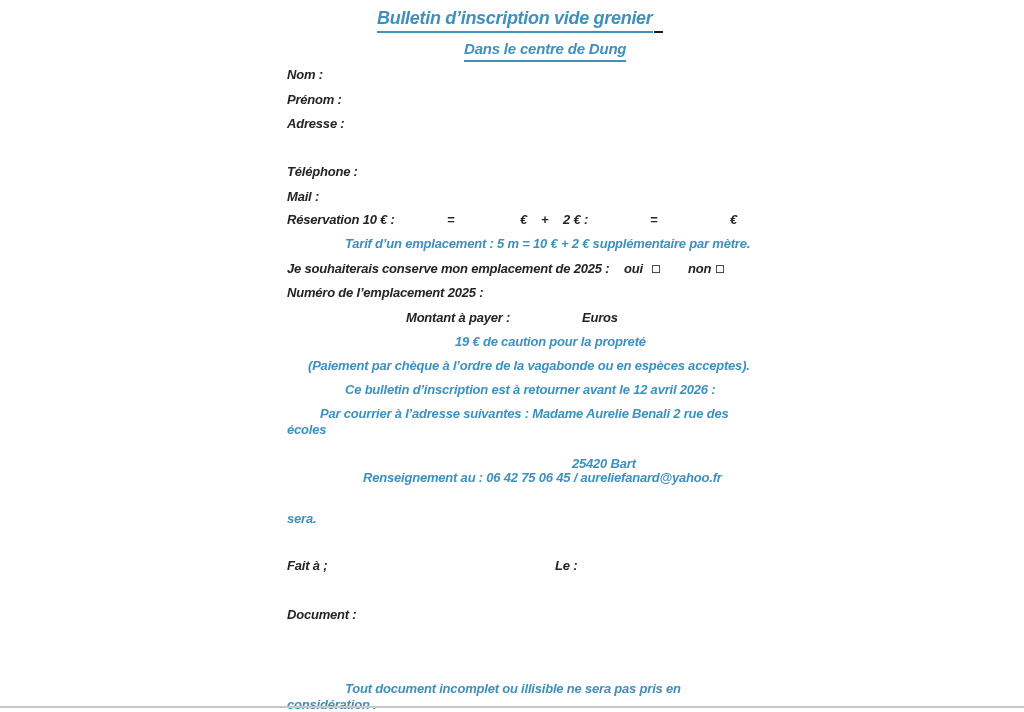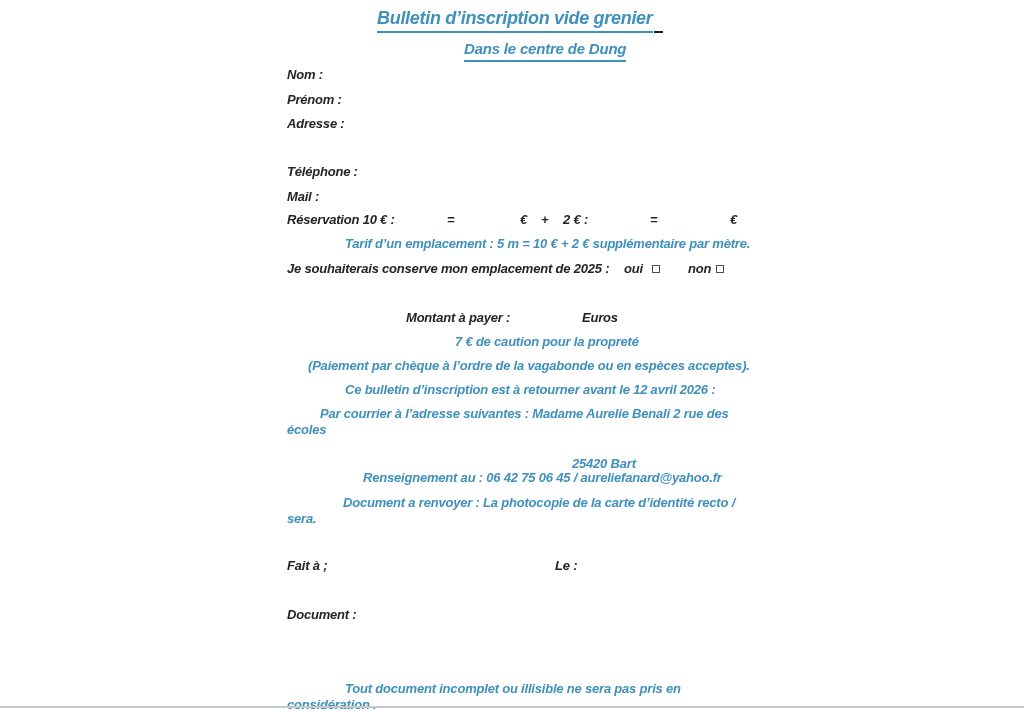--- a/index.html
+++ b/index.html
@@ -78,32 +78,32 @@
   <div class="ln" style="left:730px; top:212px">€</div>
 
   <div class="ln teal" style="left:345px; top:236px">Tarif d’un emplacement : 5 m = 10 € + 2 € supplémentaire par mètre.</div>
 
   <div class="ln" style="left:287px; top:261px">Je souhaiterais conserve mon emplacement de 2025 :</div>
   <div class="ln" style="left:624px; top:261px">oui</div>
   <span class="checkbox" style="left:652px; top:265px"></span>
   <div class="ln" style="left:688px; top:261px">non</div>
   <span class="checkbox" style="left:716px; top:265px"></span>
 
+  <div class="ln" style="left:287px; top:285px">Numéro de l’emplacement 2025 :</div>
 
   <div class="ln" style="left:406px; top:310px">Montant à payer :</div>
   <div class="ln" style="left:582px; top:310px">Euros</div>
 
-  <div class="ln teal" style="left:455px; top:334px">7 € de caution pour la propreté</div>
+  <div class="ln teal" style="left:455px; top:334px">19 € de caution pour la propreté</div>
   <div class="ln teal" style="left:308px; top:358px">(Paiement par chèque à l’ordre de la vagabonde ou en espèces acceptes).</div>
   <div class="ln teal" style="left:345px; top:382px">Ce bulletin d’inscription est à retourner avant le 12 avril 2026 :</div>
   <div class="ln teal" style="left:320px; top:406px">Par courrier à l’adresse suivantes : Madame Aurelie Benali 2 rue des</div>
   <div class="ln teal" style="left:287px; top:422px">écoles</div>
   <div class="ln teal" style="left:572px; top:456px">25420 Bart</div>
   <div class="ln teal" style="left:363px; top:470px">Renseignement au : 06 42 75 06 45 / aureliefanard@yahoo.fr</div>
-  <div class="ln teal" style="left:343px; top:495px">Document a renvoyer : La photocopie de la carte d’identité recto /</div>
   <div class="ln teal" style="left:287px; top:511px">sera.</div>
 
   <div class="ln" style="left:287px; top:558px">Fait à ;</div>
   <div class="ln" style="left:555px; top:558px">Le :</div>
   <div class="ln" style="left:287px; top:607px">Document :</div>
 
   <div class="ln teal" style="left:345px; top:681px">Tout document incomplet ou illisible ne sera pas pris en</div>
   <div class="ln teal" style="left:287px; top:697px">considération .</div>
 
   <div class="page-edge"></div>

